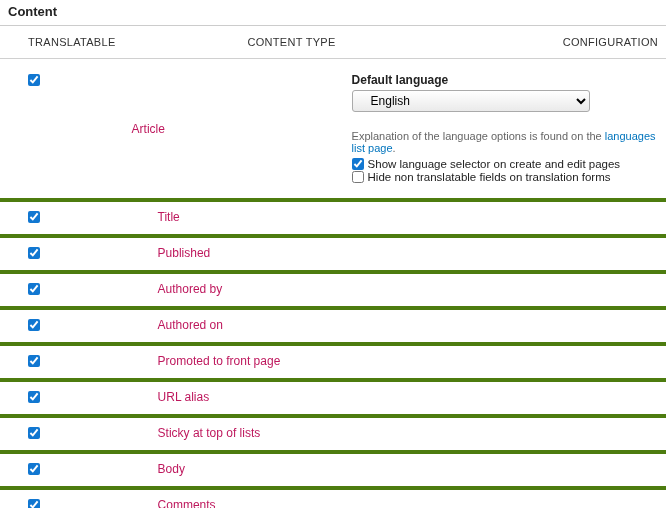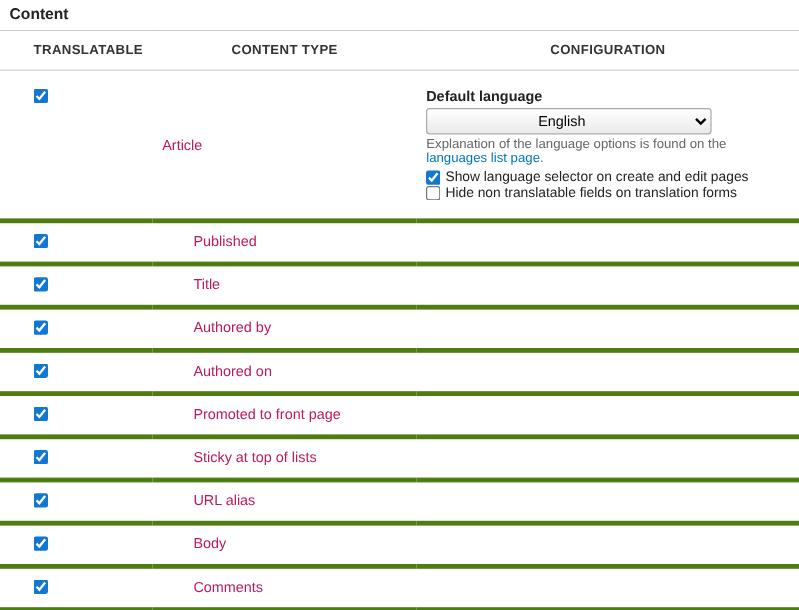--- a/index.html
+++ b/index.html
@@ -17,23 +17,23 @@
     font-size: 13px;
     padding: 4px 8px 6px 8px;
     border-bottom: 1px solid #ccc;
     color: #222;
   }
   table {
     width: 100%;
     border-collapse: collapse;
   }
   thead th {
-    text-align: center;
+    text-align: right;
     font-size: 11px;
-    font-weight: bold;
+    font-weight: normal;
     color: #333;
     padding: 10px 8px;
     border-bottom: 1px solid #d0d0d0;
     letter-spacing: 0.3px;
     background: #fff;
   }
   tbody td {
     padding: 8px 8px;
     border-bottom: 4px solid #4d7c0f;
     vertical-align: top;
@@ -52,26 +52,25 @@
   .config-block { font-size: 11.5px; color: #333; }
   .config-label-strong {
     font-weight: bold;
     font-size: 12px;
     color: #222;
     margin-bottom: 3px;
   }
   select.lang-select {
     width: 238px;
     font-size: 12px;
-    padding: 2px 2px;
+    padding: 2px 14px;
     border: 1px solid #aaa;
     background: linear-gradient(#fff, #eaeaea);
     border-radius: 3px;
-    margin-bottom: 0;
-    text-align: center;
+    margin-bottom: 16px;
   }
   .explain {
     font-size: 11px;
     color: #666;
     margin: 2px 0 4px 0;
   }
   .explain a { color: #0074bd; text-decoration: none; }
   .chk-line {
     font-size: 11.5px;
     color: #222;
@@ -126,51 +125,51 @@
           </div>
           <div class="chk-line">
             <input type="checkbox" style="">
             <span>Hide non translatable fields on translation forms</span>
           </div>
         </div>
       </td>
     </tr>
   <tr>
         <td class="col-translatable"><input type="checkbox" checked="" style=""></td>
-        <td class="col-contenttype"><span class="field-label indent-1" style="display: inline-block;">Published</span></td>
+        <td class="col-contenttype"><span class="field-label indent-1" style="display: inline-block;">Title</span></td>
         <td class="col-config"></td>
       </tr>
       <tr>
         <td class="col-translatable"><input type="checkbox" checked="" style=""></td>
-        <td class="col-contenttype"><span class="field-label indent-1" style="display: inline-block;">Title</span></td>
+        <td class="col-contenttype"><span class="field-label indent-1" style="display: inline-block;">Published</span></td>
         <td class="col-config"></td>
       </tr>
       <tr>
         <td class="col-translatable"><input type="checkbox" checked="" style=""></td>
         <td class="col-contenttype"><span class="field-label indent-1" style="display: inline-block;">Authored by</span></td>
         <td class="col-config"></td>
       </tr>
       <tr>
         <td class="col-translatable"><input type="checkbox" checked="" style=""></td>
         <td class="col-contenttype"><span class="field-label indent-1" style="display: inline-block;">Authored on</span></td>
         <td class="col-config"></td>
       </tr>
       <tr>
         <td class="col-translatable"><input type="checkbox" checked="" style=""></td>
         <td class="col-contenttype"><span class="field-label indent-1" style="display: inline-block;">Promoted to front page</span></td>
         <td class="col-config"></td>
       </tr>
       <tr>
         <td class="col-translatable"><input type="checkbox" checked="" style=""></td>
-        <td class="col-contenttype"><span class="field-label indent-1" style="display: inline-block;">Sticky at top of lists</span></td>
+        <td class="col-contenttype"><span class="field-label indent-1" style="display: inline-block;">URL alias</span></td>
         <td class="col-config"></td>
       </tr>
       <tr>
         <td class="col-translatable"><input type="checkbox" checked="" style=""></td>
-        <td class="col-contenttype"><span class="field-label indent-1" style="display: inline-block;">URL alias</span></td>
+        <td class="col-contenttype"><span class="field-label indent-1" style="display: inline-block;">Sticky at top of lists</span></td>
         <td class="col-config"></td>
       </tr>
       <tr>
         <td class="col-translatable"><input type="checkbox" checked="" style=""></td>
         <td class="col-contenttype"><span class="field-label indent-1" style="display: inline-block;">Body</span></td>
         <td class="col-config"></td>
       </tr>
       <tr>
         <td class="col-translatable"><input type="checkbox" checked="" style=""></td>
         <td class="col-contenttype"><span class="field-label indent-1" style="display: inline-block;">Comments</span></td>

